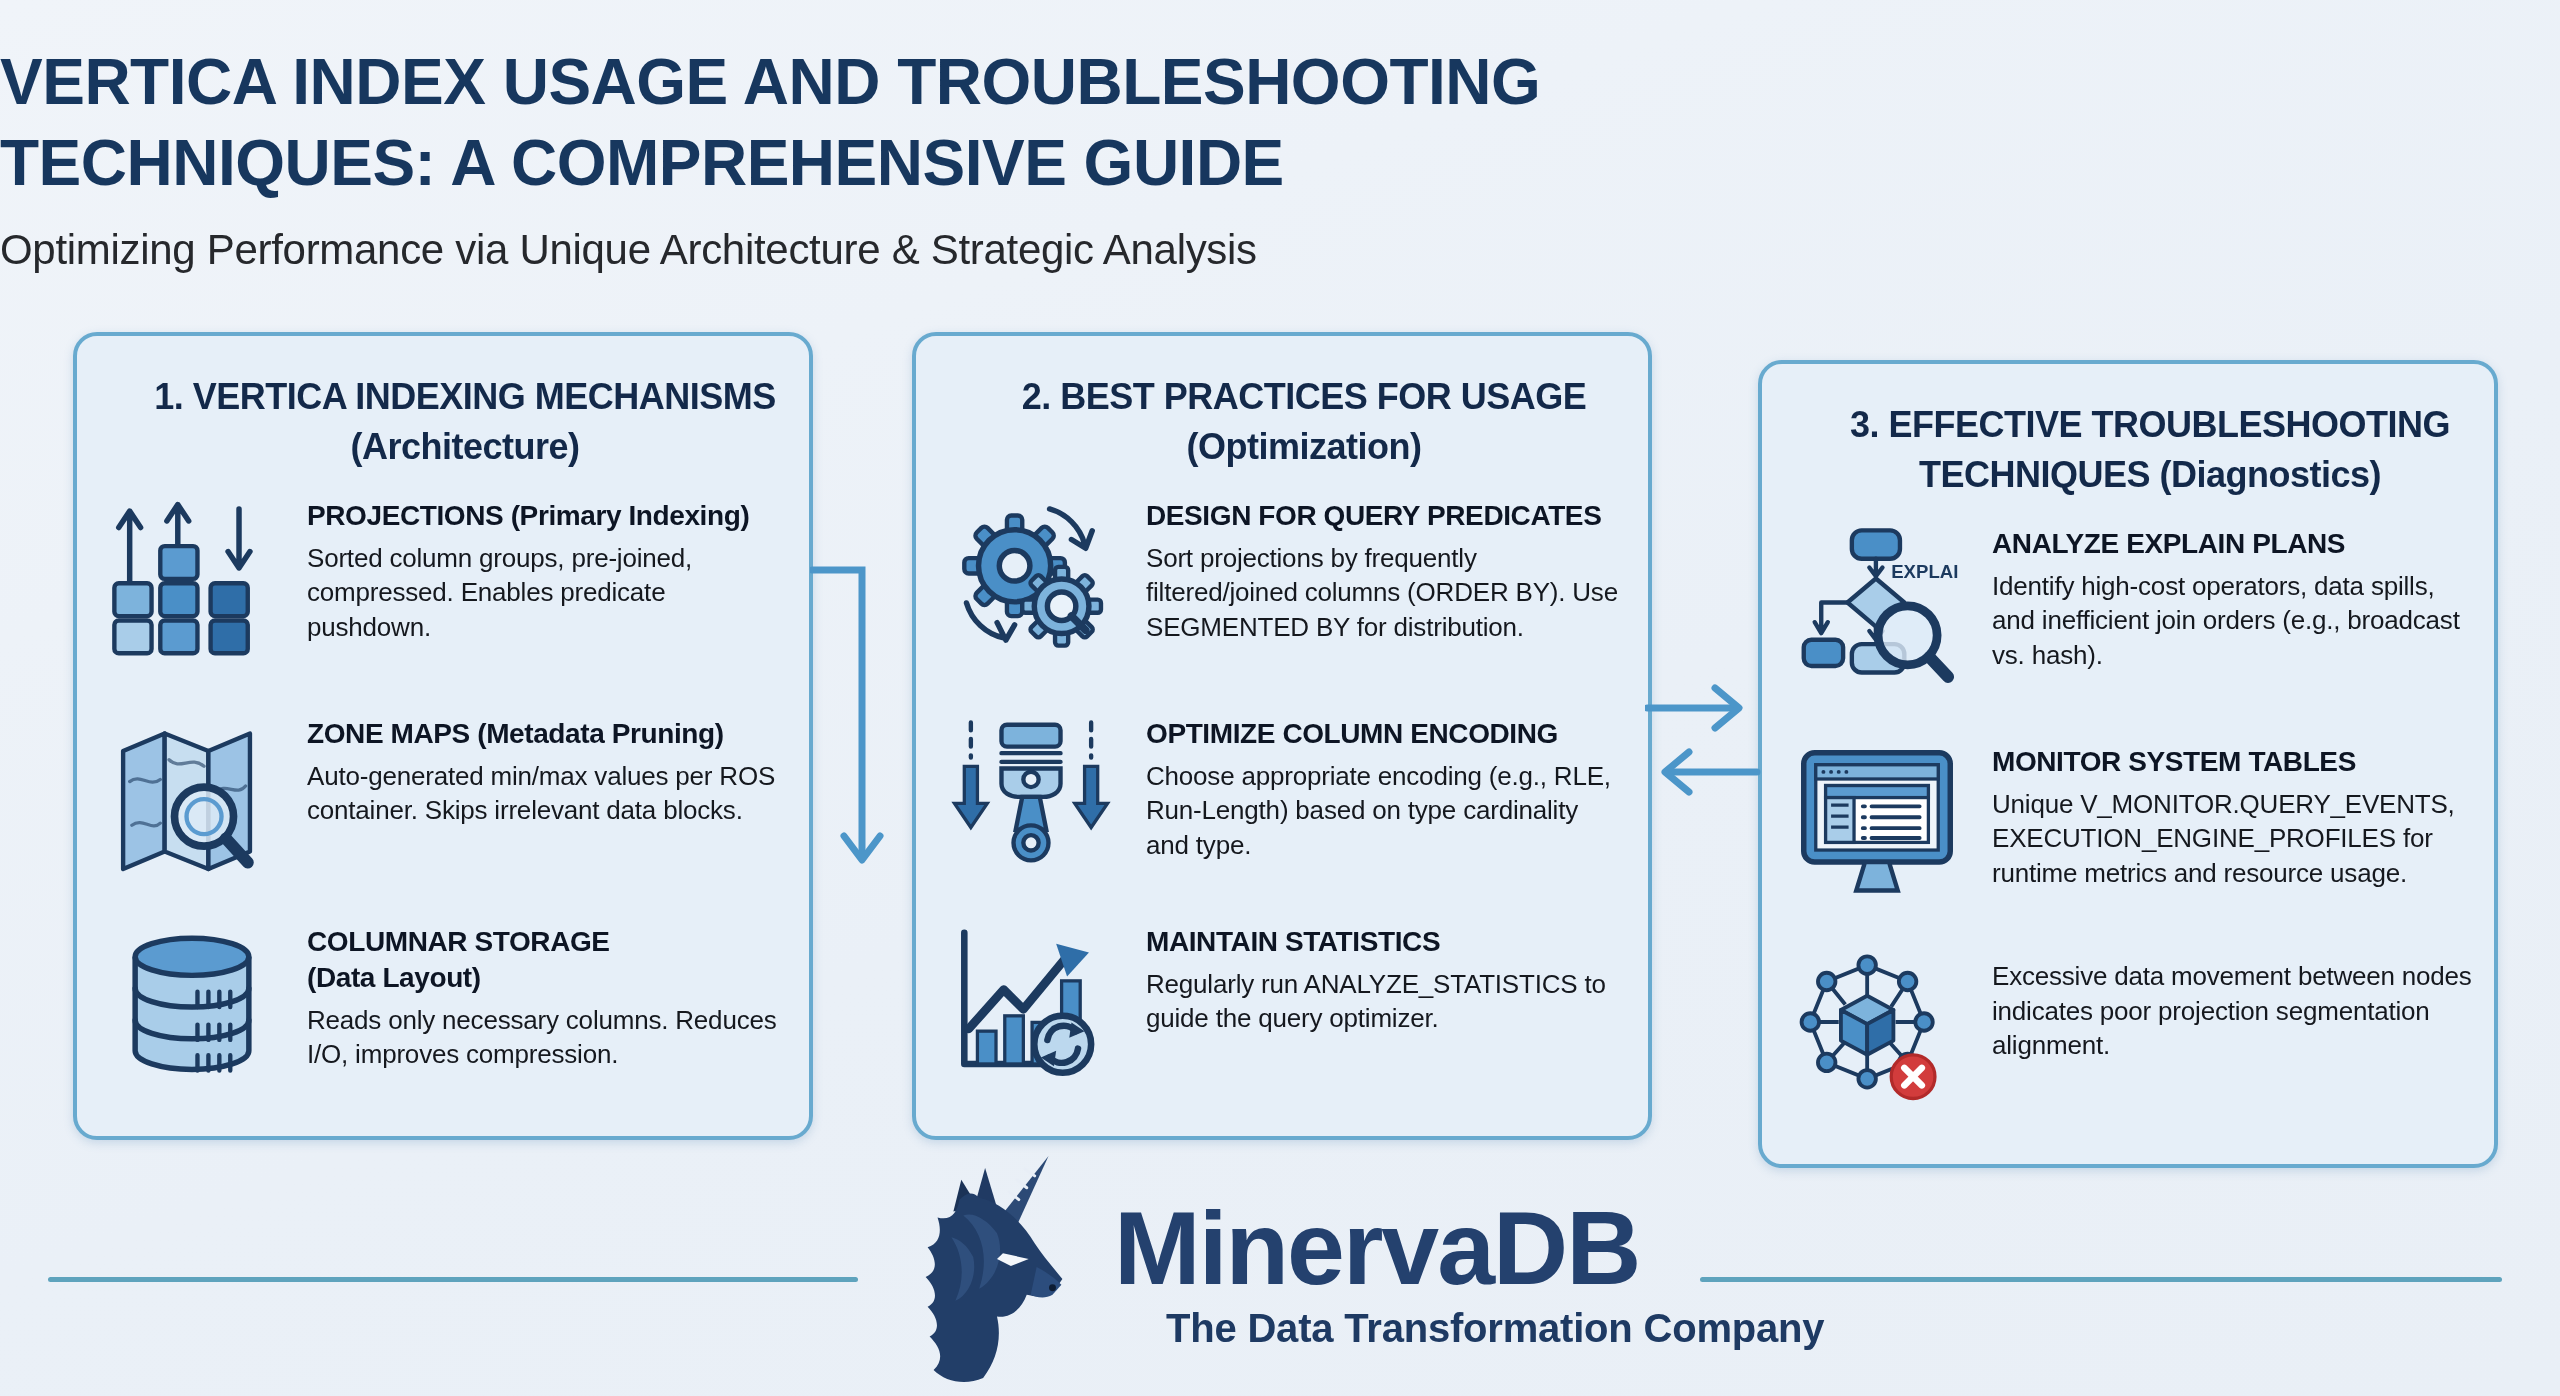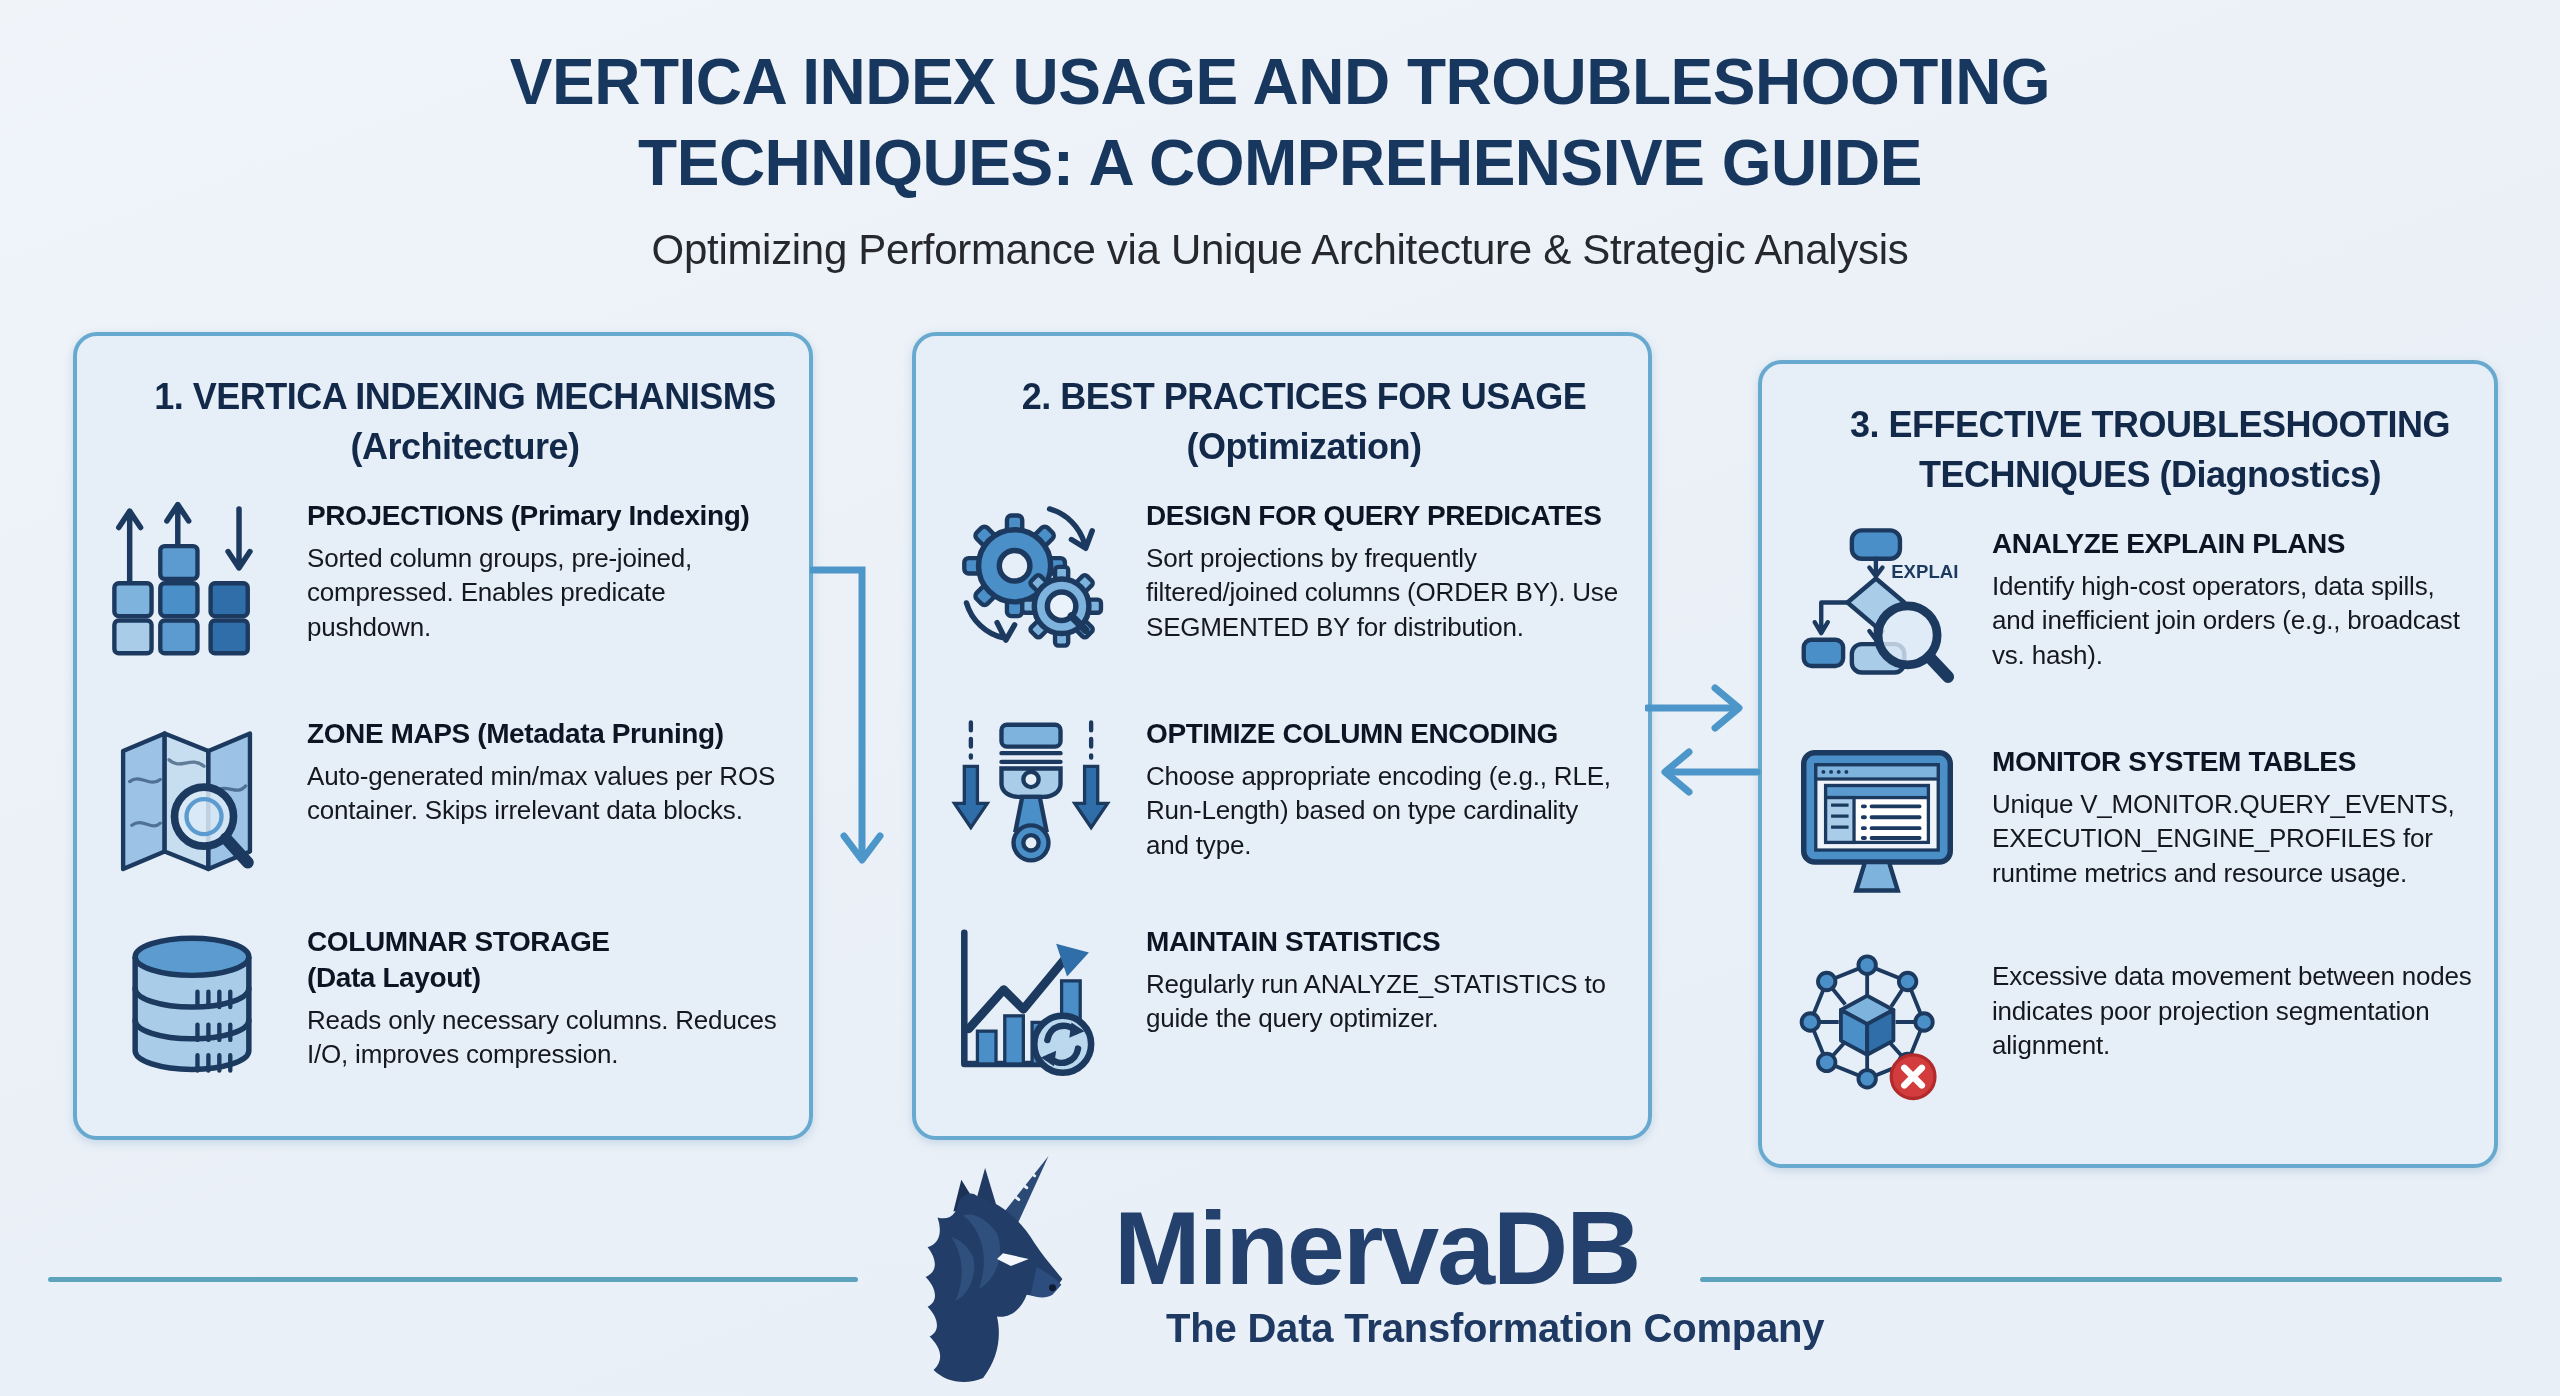--- a/index.html
+++ b/index.html
@@ -1,22 +1,22 @@
 <!DOCTYPE html>
 <html><head>
 <meta charset="utf-8">
 <style>
   html,body{margin:0;padding:0;background:#eef2f7;}
   .stage{position:relative;width:2560px;height:1396px;overflow:hidden;
          background:linear-gradient(160deg,#f0f4f9 0%,#eaf0f7 55%,#e9eff6 100%);
          font-family:"Liberation Sans",sans-serif;}
   
-  .title{position:absolute;top:42px;left:0;width:100%;text-align:center;
+  .title{position:absolute;top:42px;left:0;width:100%;text-align:left;
          font-size:64px;font-weight:bold;color:#17375e;line-height:1.27;letter-spacing:-0.5px;}
-  .subtitle{position:absolute;top:226px;left:0;width:100%;text-align:center;
+  .subtitle{position:absolute;top:226px;left:0;width:100%;text-align:left;
          font-size:42px;color:#26282c;letter-spacing:-0.3px;}
   
   .panel{position:absolute;top:332px;width:740px;height:808px;box-sizing:border-box;
          background:#e6eff8;border:4px solid #68aacf;border-radius:24px;
          box-shadow:0 3px 10px rgba(90,140,185,.25);padding-left:44px;}
   .panel-1{left:73px;} .panel-2{left:912px;} .panel-3{left:1758px;margin-top:28px;}
   .panel-heading{margin-top:36px;text-align:center;font-size:36px;font-weight:bold;
          color:#13294a;line-height:1.4;letter-spacing:-0.5px;}
   .panel-heading div{white-space:nowrap;}
   .item{position:absolute;left:26px;right:22px;display:flex;gap:26px;align-items:flex-start;}

